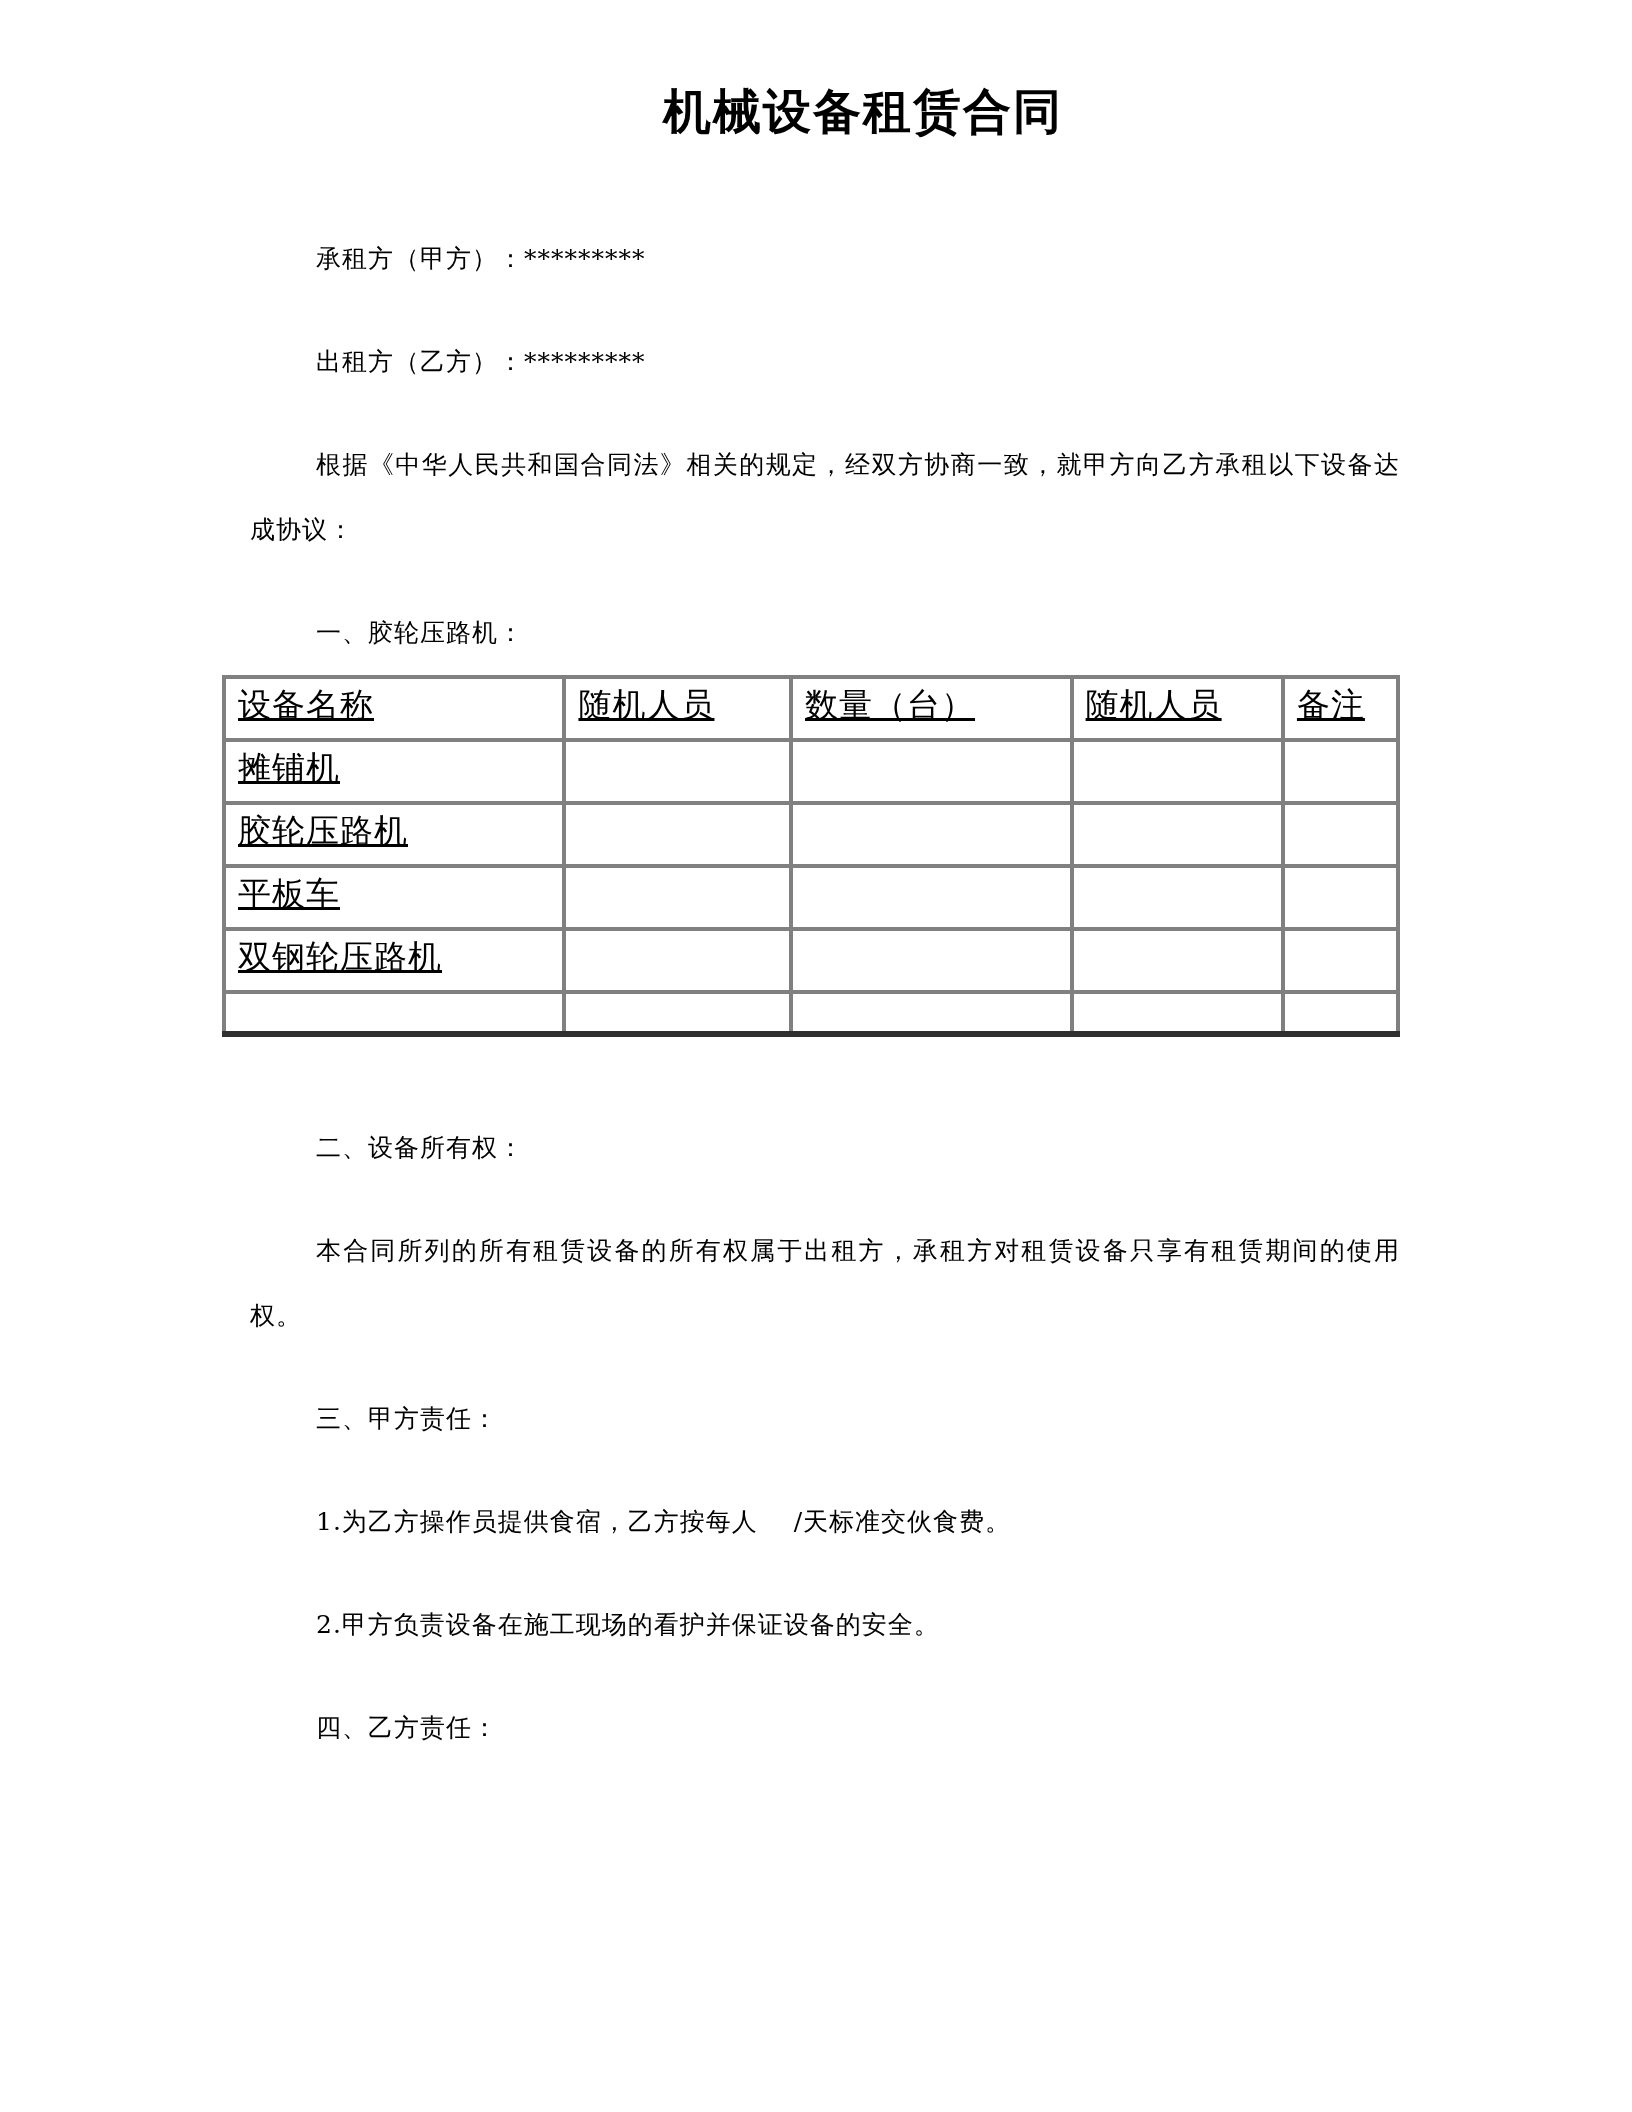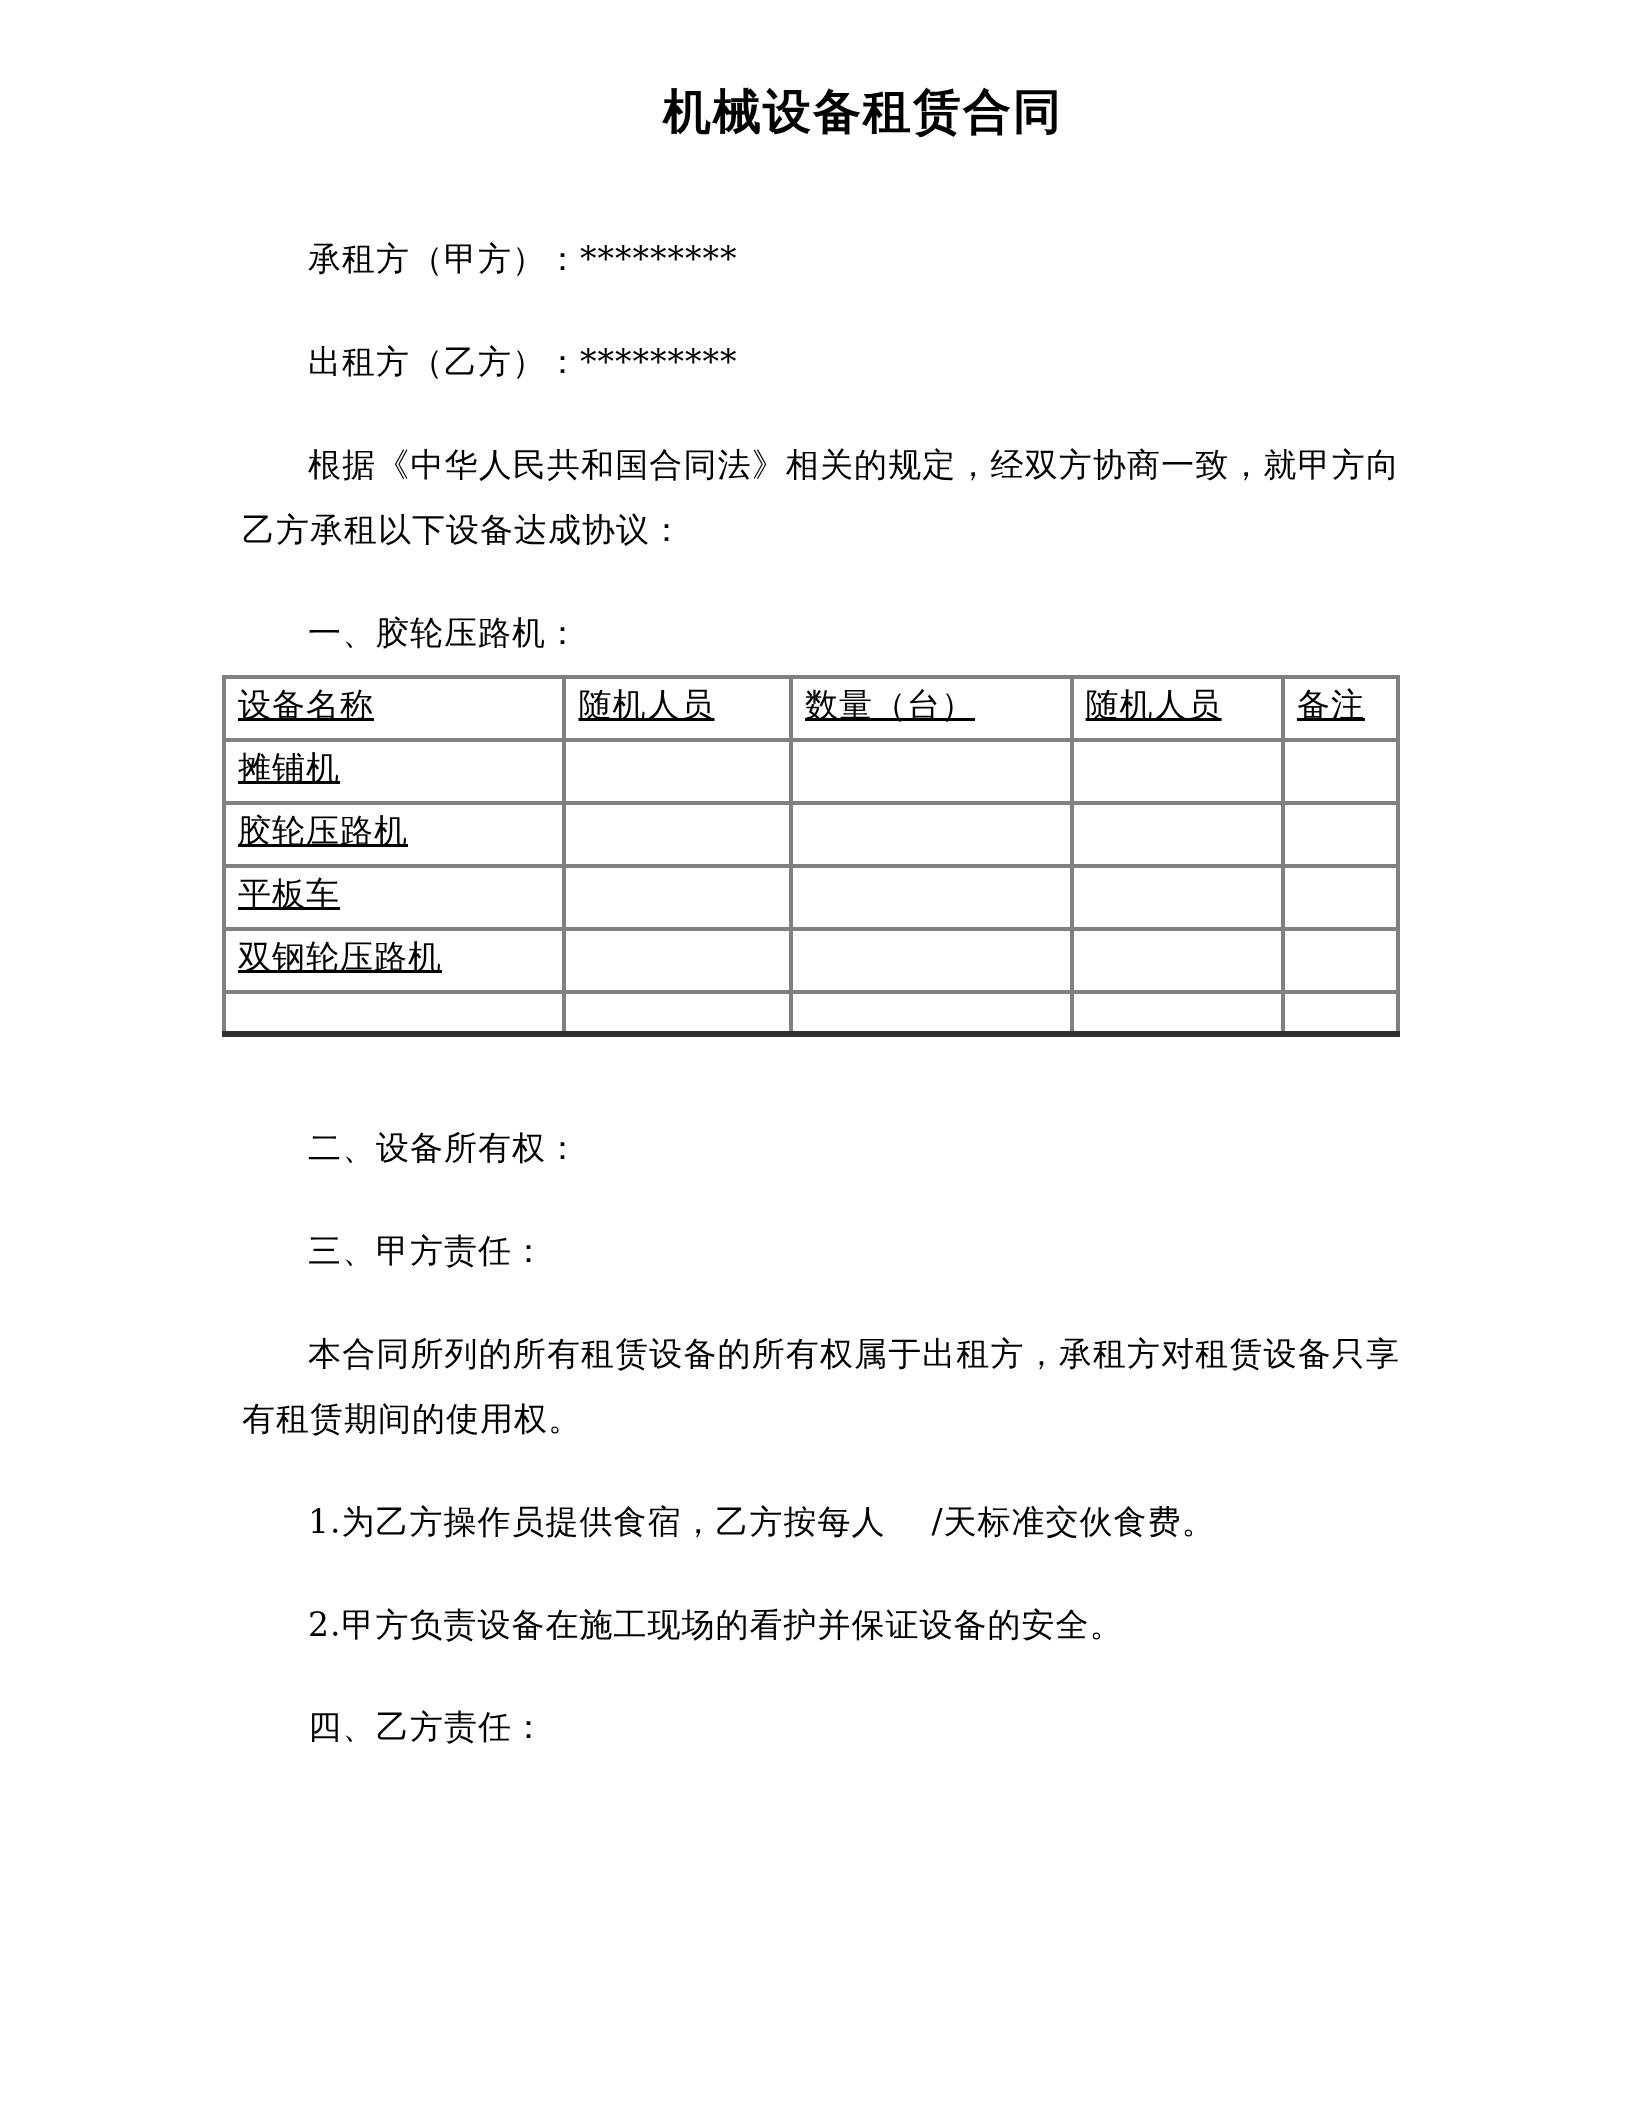--- a/index.html
+++ b/index.html
@@ -24,23 +24,23 @@
   .doc-title{
     font-size:48px;
     font-weight:bold;
     line-height:80px;
     text-align:center;
     margin:0 0 75px 0;
     padding-left:88px;
     letter-spacing:2px;
   }
   .para{
-    font-size:33px;
+    font-size:25px;
     line-height:65px;
-    margin:0 0 38px 4px;
+    margin:0 0 38px 12px;
     text-align:justify;
     white-space:pre-wrap;
     letter-spacing:1px;
   }
   .indent{text-indent:66px;}
   .before-table{margin-bottom:10px;}
   table.equip{
     table-layout:fixed;
     border-collapse:collapse;
     width:1178px;
@@ -132,23 +132,23 @@
         <td></td>
         <td></td>
         <td></td>
         <td></td>
       </tr>
     </tbody>
   </table>
 
   <p class="para indent">二、设备所有权：</p>
 
+  <p class="para indent">本合同所列的所有租赁设备的所有权属于出租方，承租方对租赁设备只享有租赁期间的使用权。</p>
+
   <p class="para indent">三、甲方责任：</p>
-
-  <p class="para indent">本合同所列的所有租赁设备的所有权属于出租方，承租方对租赁设备只享有租赁期间的使用权。</p>
 
   <p class="para indent">1.为乙方操作员提供食宿，乙方按每人    /天标准交伙食费。</p>
 
   <p class="para indent">2.甲方负责设备在施工现场的看护并保证设备的安全。</p>
 
   <p class="para indent last">四、乙方责任：</p>
 
 </div>
 
 </body></html>

